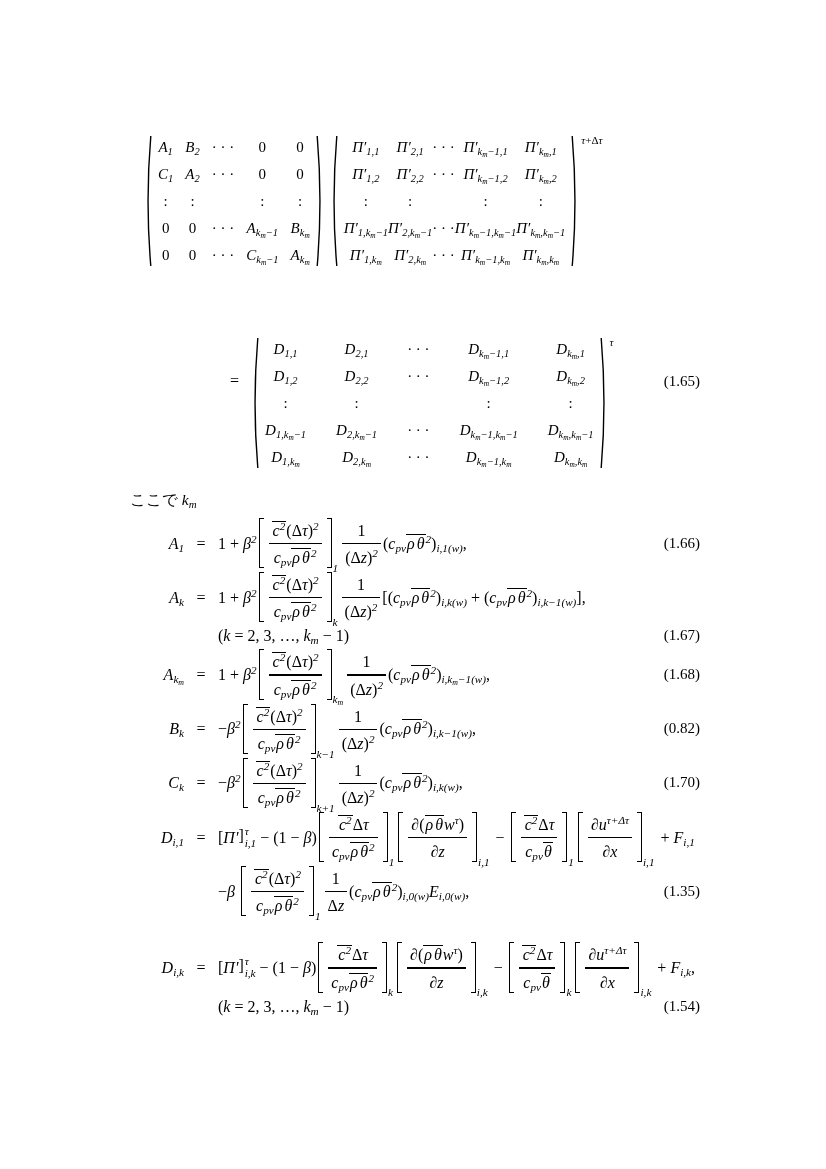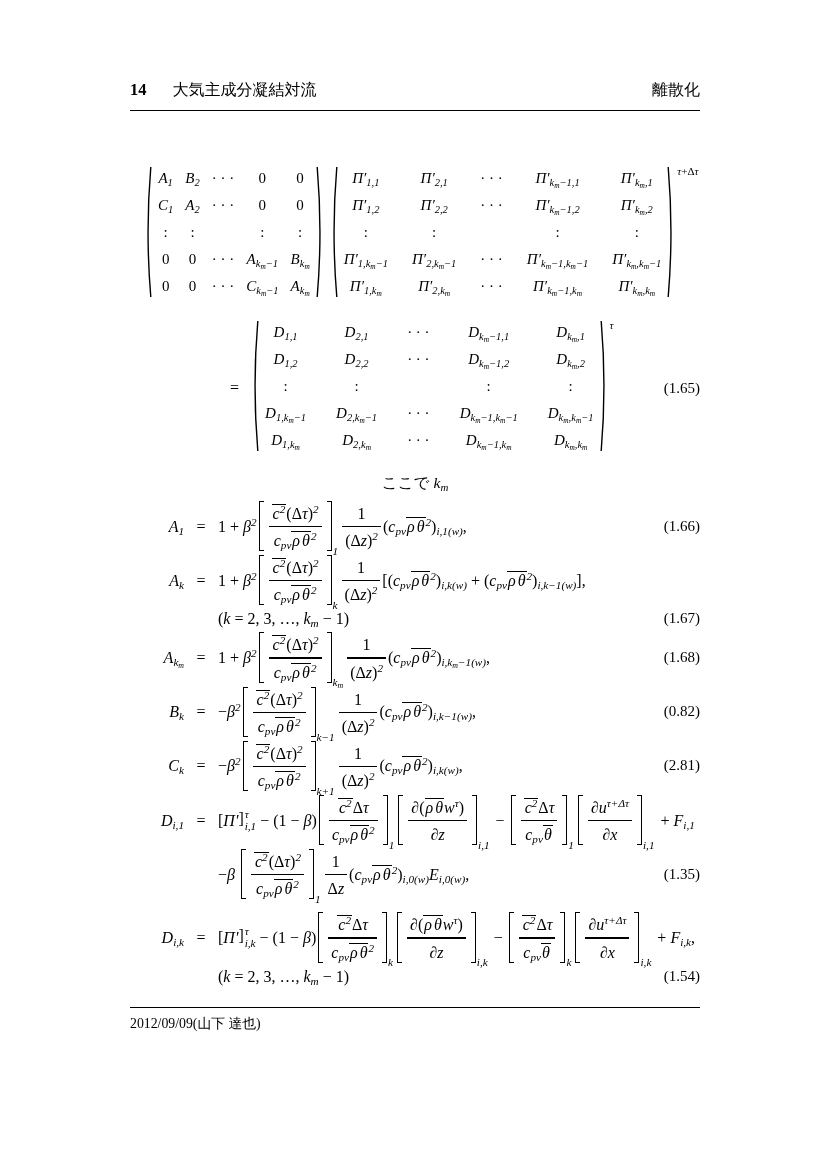--- a/index.html
+++ b/index.html
@@ -31,56 +31,50 @@
   .grp{display:inline-flex;align-items:center;margin:0 2px;}
   .grpc{display:inline-flex;align-items:center;white-space:pre;}
   .sqb{align-self:stretch;width:4px;margin:1px 0;}
   .sqb.l{border:1.5px solid #000;border-right:0;margin-right:3px;}
   .sqb.r{border:1.5px solid #000;border-left:0;margin-left:3px;}
   .bsub{align-self:flex-end;font-size:.7em;line-height:1;margin:0 0 -5px 1px;white-space:pre;}
   
   .mrow1{display:flex;align-items:center;margin:54px 0 0 14px;gap:6px;}
   .mrow2{display:flex;align-items:center;margin-top:16px;}
   .mrow2 .rel165{margin-left:100px;font-size:16px;}
-  #m-d{margin-left:12px;}
+  #m-d{margin-left:12px;margin-top:48px;}
   .mwrap{display:inline-flex;align-items:flex-start;}
   .matrix{display:inline-flex;align-items:center;}
   .mpar{align-self:stretch;width:8px;display:flex;}
   .mpar svg{width:100%;height:100%;display:block;}
   .mgrid{display:grid;place-items:center;row-gap:7px;padding:3px 6px;font-size:15px;line-height:20px;}
   .mgrid.coef{column-gap:12px;}
-  .mgrid.pi{column-gap:24px;}
+  .mgrid.pi{}
   .mgrid.d{column-gap:30px;}
   .mcell{display:inline-flex;align-items:center;white-space:pre;}
   .msup{display:inline-flex;font-size:11px;margin:0 0 0 2px;white-space:pre;}
   
   .para{margin-top:12px;font-size:15.6px;line-height:27px;}
-  .para-line{display:flex;align-items:center;white-space:pre;justify-content:center;}
+  .para-line{display:flex;align-items:center;white-space:pre;}
   
   .equations{margin-left:18px;margin-top:4px;font-size:16px;line-height:21px;}
   .eqline{display:flex;align-items:center;margin:2px 0;}
-  .eqline.gap-top{margin-top:11px;}
+  .eqline.gap-top{margin-top:24px;}
   .lhsbox{display:inline-flex;justify-content:flex-end;width:36px;white-space:pre;}
   .relbox{display:inline-flex;justify-content:center;width:34px;font-style:normal;}
   .rhsbox{display:inline-flex;align-items:center;white-space:pre;}
   .eqspacer{flex:1;}
   .eqnum{font-style:normal;font-size:15px;}
   
   .footer{margin-top:20px;border-top:1.2px solid #000;padding-top:7px;font-size:13.8px;}
 </style>
 </head>
 <body>
 
 <div class="page">
-  <div class="header">
-    <span class="pnum">14</span>
-    <span class="stitle">大気主成分凝結対流</span>
-    <span class="hspacer"></span>
-    <span class="ctitle">離散化</span>
-  </div>
 
   <div class="mrow1">
     <span id="m-coef"><span class="mwrap">
           <span class="matrix">
             <span class="mpar l">
               <svg viewBox="0 0 10 100" preserveAspectRatio="none">
                 <path d="M8.5 1.5 Q 1.6 50 8.5 98.5" fill="none" stroke="#000" stroke-width="1.4" vector-effect="non-scaling-stroke"></path>
               </svg>
             </span>
             <span class="mgrid coef" style="grid-template-columns: repeat(5, auto);">
@@ -247,21 +241,21 @@
         <span class="relbox mu">=</span>
         <span class="rhsbox"><span class="mu">−</span><span class="mi">β<span class="sp"><span class="mi">2</span></span></span><span class="grp"><span class="sqb l"></span><span class="grpc"><span class="frac"><span class="fn"><span class="olw"><span class="ol"><span class="mi">c<span class="sp"><span class="mi">2</span></span></span></span></span><span class="mu">(Δ</span><span class="mi">τ</span><span class="mu">)<span class="sp"><span class="mi">2</span></span></span></span><span class="fbar"></span><span class="fd"><span class="mi">c<span class="sb"><span class="mi">pv</span></span></span><span class="olw"><span class="ol"><span class="mi">ρ</span></span></span><span class="olw"><span class="ol"><span class="mi">θ</span></span><span class="sp"><span class="mi">2</span></span></span></span></span></span><span class="sqb r"></span><span class="bsub"><span class="mi">k−1</span></span></span><span class="frac"><span class="fn"><span class="mu">1</span></span><span class="fbar"></span><span class="fd"><span class="mu">(Δ</span><span class="mi">z</span><span class="mu">)<span class="sp"><span class="mi">2</span></span></span></span></span><span class="mu">(</span><span class="mi">c<span class="sb"><span class="mi">pv</span></span></span><span class="olw"><span class="ol"><span class="mi">ρ</span></span></span><span class="olw"><span class="ol"><span class="mi">θ</span></span><span class="sp"><span class="mi">2</span></span></span><span class="mu">)<span class="sb"><span class="mi">i,k−1(w)</span></span></span><span class="mu">,</span></span>
         <span class="eqspacer"></span>
         <span class="eqnum">(0.82)</span>
       </span>
       <span class="eqline">
         <span class="lhsbox"><span class="mi">C<span class="sb"><span class="mi">k</span></span></span></span>
         <span class="relbox mu">=</span>
         <span class="rhsbox"><span class="mu">−</span><span class="mi">β<span class="sp"><span class="mi">2</span></span></span><span class="grp"><span class="sqb l"></span><span class="grpc"><span class="frac"><span class="fn"><span class="olw"><span class="ol"><span class="mi">c<span class="sp"><span class="mi">2</span></span></span></span></span><span class="mu">(Δ</span><span class="mi">τ</span><span class="mu">)<span class="sp"><span class="mi">2</span></span></span></span><span class="fbar"></span><span class="fd"><span class="mi">c<span class="sb"><span class="mi">pv</span></span></span><span class="olw"><span class="ol"><span class="mi">ρ</span></span></span><span class="olw"><span class="ol"><span class="mi">θ</span></span><span class="sp"><span class="mi">2</span></span></span></span></span></span><span class="sqb r"></span><span class="bsub"><span class="mi">k+1</span></span></span><span class="frac"><span class="fn"><span class="mu">1</span></span><span class="fbar"></span><span class="fd"><span class="mu">(Δ</span><span class="mi">z</span><span class="mu">)<span class="sp"><span class="mi">2</span></span></span></span></span><span class="mu">(</span><span class="mi">c<span class="sb"><span class="mi">pv</span></span></span><span class="olw"><span class="ol"><span class="mi">ρ</span></span></span><span class="olw"><span class="ol"><span class="mi">θ</span></span><span class="sp"><span class="mi">2</span></span></span><span class="mu">)<span class="sb"><span class="mi">i,k(w)</span></span></span><span class="mu">,</span></span>
         <span class="eqspacer"></span>
-        <span class="eqnum">(2.81)</span>
+        <span class="eqnum">(1.70)</span>
       </span>
       <span class="eqline">
         <span class="lhsbox"><span class="mi">D<span class="sb"><span class="mi">i,1</span></span></span></span>
         <span class="relbox mu">=</span>
         <span class="rhsbox"><span class="mu">[</span><span class="mi">Π′</span><span class="mu">]<span class="stk"><span class="ssp"><span class="mi">τ</span></span><span class="ssb"><span class="mi">i,1</span></span></span></span><span class="mu"> − (1 − </span><span class="mi">β</span><span class="mu">)</span><span class="grp"><span class="sqb l"></span><span class="grpc"><span class="frac"><span class="fn"><span class="olw"><span class="ol"><span class="mi">c<span class="sp"><span class="mi">2</span></span></span></span></span><span class="mu">Δ</span><span class="mi">τ</span></span><span class="fbar"></span><span class="fd"><span class="mi">c<span class="sb"><span class="mi">pv</span></span></span><span class="olw"><span class="ol"><span class="mi">ρ</span></span></span><span class="olw"><span class="ol"><span class="mi">θ</span></span><span class="sp"><span class="mi">2</span></span></span></span></span></span><span class="sqb r"></span><span class="bsub"><span class="mi">1</span></span></span><span class="grp"><span class="sqb l"></span><span class="grpc"><span class="frac"><span class="fn"><span class="mi">∂</span><span class="mu">(</span><span class="olw"><span class="ol"><span class="mi">ρ</span></span></span><span class="olw"><span class="ol"><span class="mi">θ</span></span></span><span class="mi">w<span class="sp"><span class="mi">τ</span></span></span><span class="mu">)</span></span><span class="fbar"></span><span class="fd"><span class="mi">∂z</span></span></span></span><span class="sqb r"></span><span class="bsub"><span class="mi">i,1</span></span></span><span class="mu"> − </span><span class="grp"><span class="sqb l"></span><span class="grpc"><span class="frac"><span class="fn"><span class="olw"><span class="ol"><span class="mi">c<span class="sp"><span class="mi">2</span></span></span></span></span><span class="mu">Δ</span><span class="mi">τ</span></span><span class="fbar"></span><span class="fd"><span class="mi">c<span class="sb"><span class="mi">pv</span></span></span><span class="olw"><span class="ol"><span class="mi">θ</span></span></span></span></span></span><span class="sqb r"></span><span class="bsub"><span class="mi">1</span></span></span><span class="grp"><span class="sqb l"></span><span class="grpc"><span class="frac"><span class="fn"><span class="mi">∂u<span class="sp"><span class="mi">τ+Δτ</span></span></span></span><span class="fbar"></span><span class="fd"><span class="mi">∂x</span></span></span></span><span class="sqb r"></span><span class="bsub"><span class="mi">i,1</span></span></span><span class="mu"> + </span><span class="mi">F<span class="sb"><span class="mi">i,1</span></span></span></span>
         <span class="eqspacer"></span>
         <span class="eqnum"></span>
       </span>
       <span class="eqline">
         <span class="lhsbox"></span>
@@ -279,16 +273,13 @@
       </span>
       <span class="eqline">
         <span class="lhsbox"></span>
         <span class="relbox mu"></span>
         <span class="rhsbox"><span class="mu">(</span><span class="mi">k</span><span class="mu"> = 2, 3, …, </span><span class="mi">k<span class="sb"><span class="mi">m</span></span></span><span class="mu"> − 1)</span></span>
         <span class="eqspacer"></span>
         <span class="eqnum">(1.54)</span>
       </span>
     </div>
 
-  <div class="footer">
-    <span>2012/09/09(山下 達也)</span>
-  </div>
 </div>
 
 </body></html>

